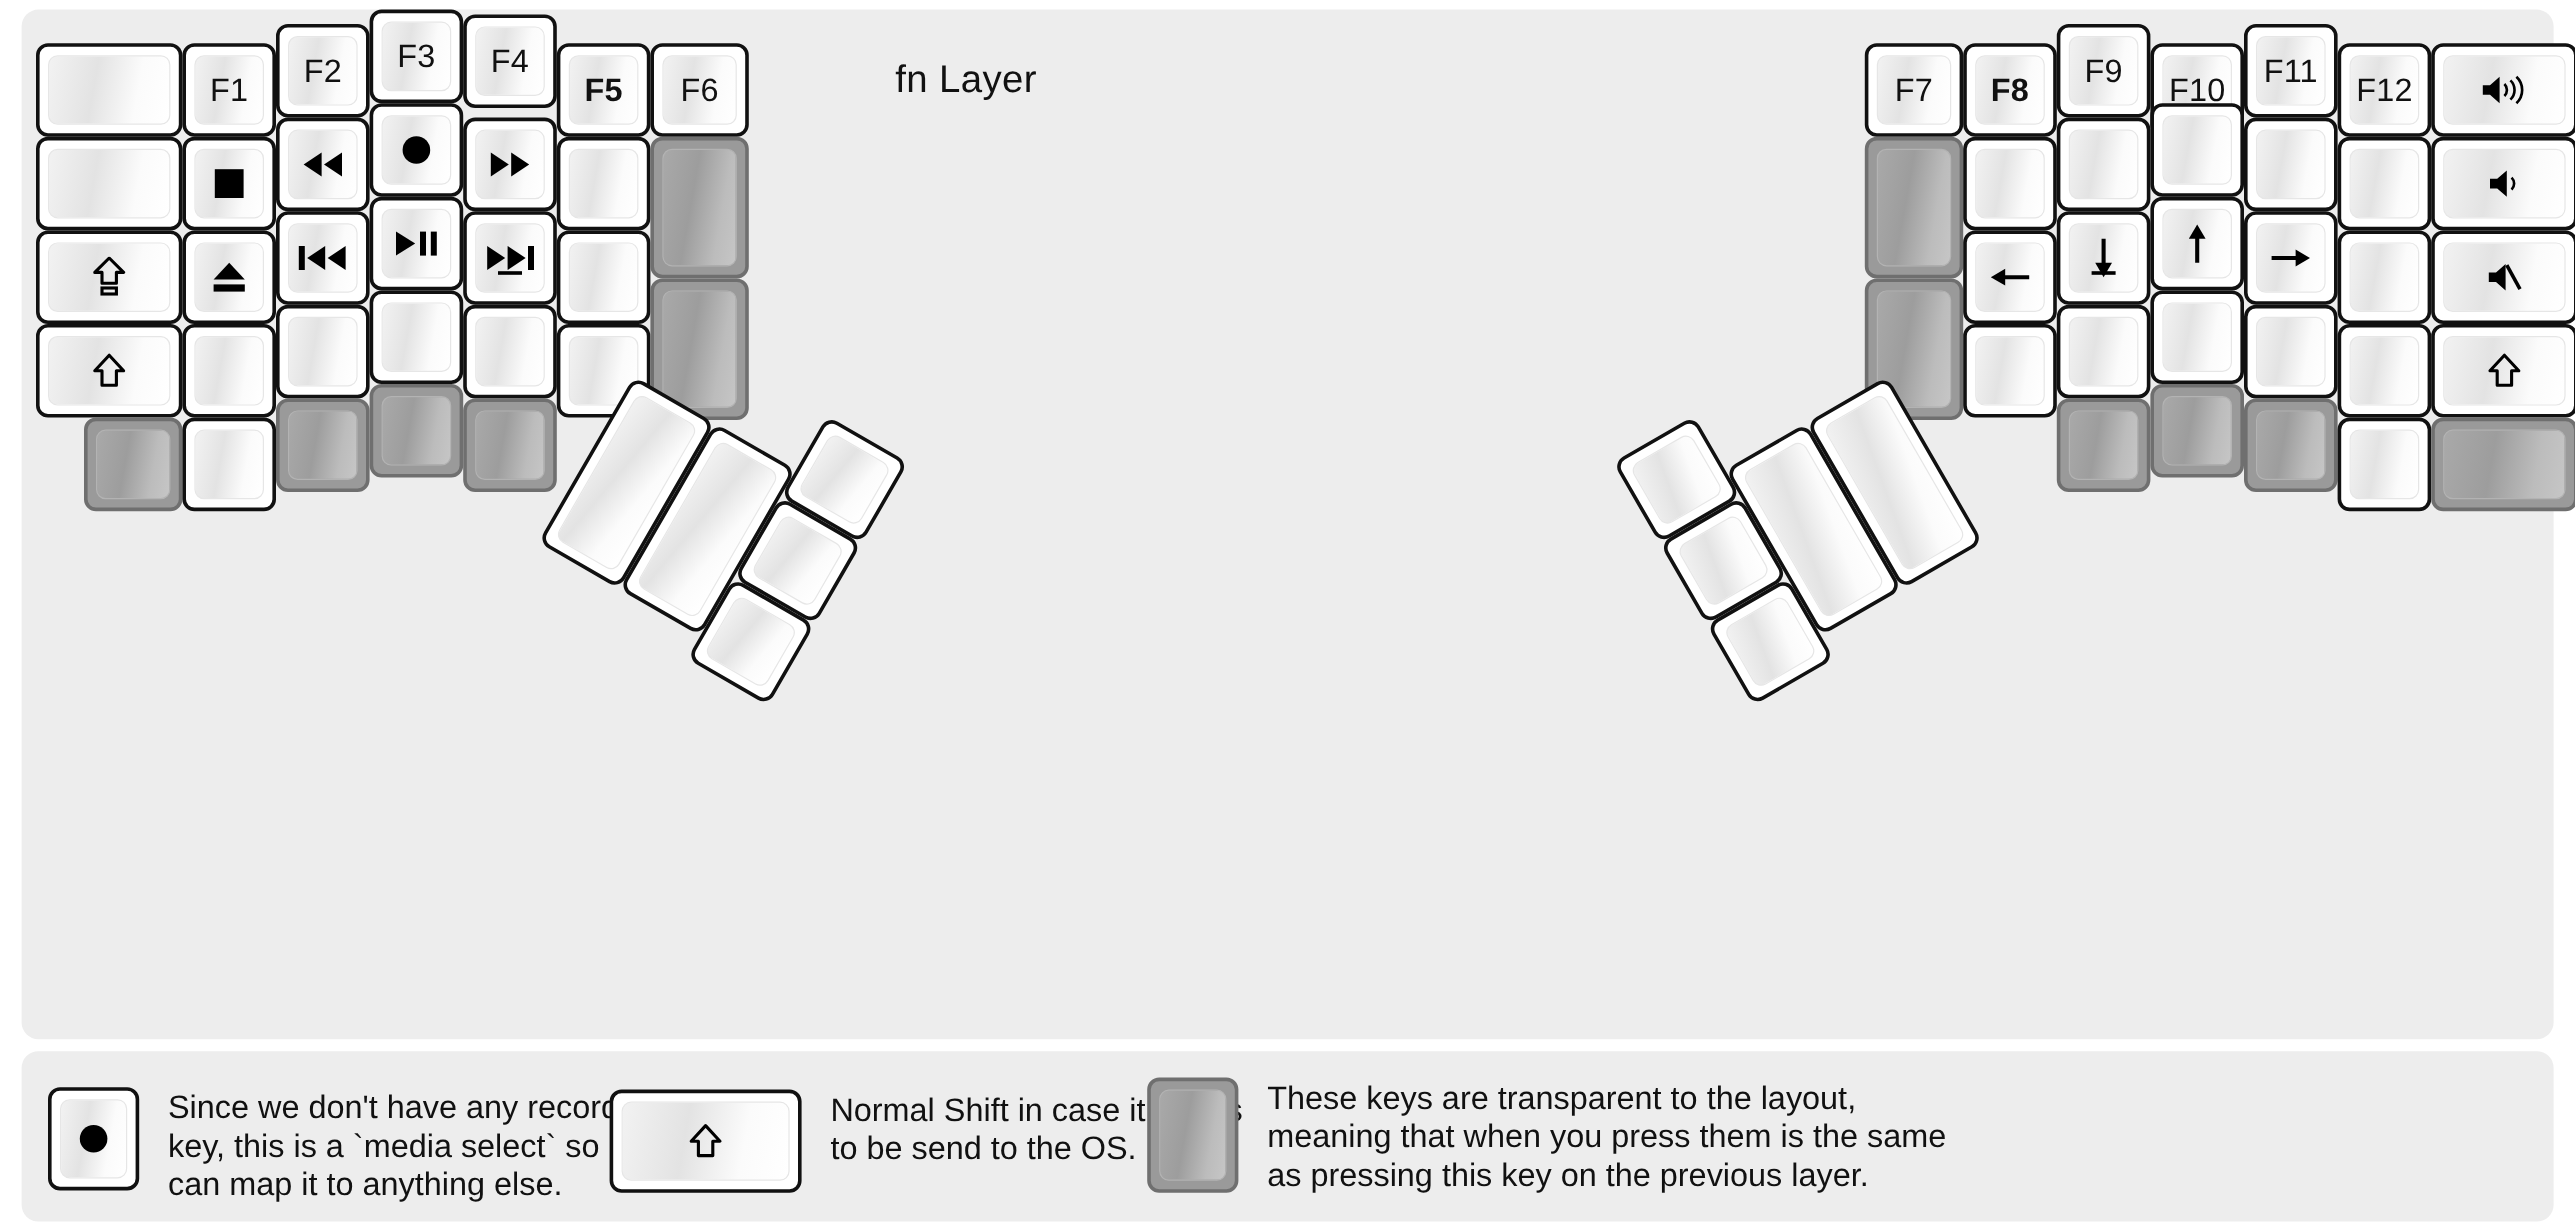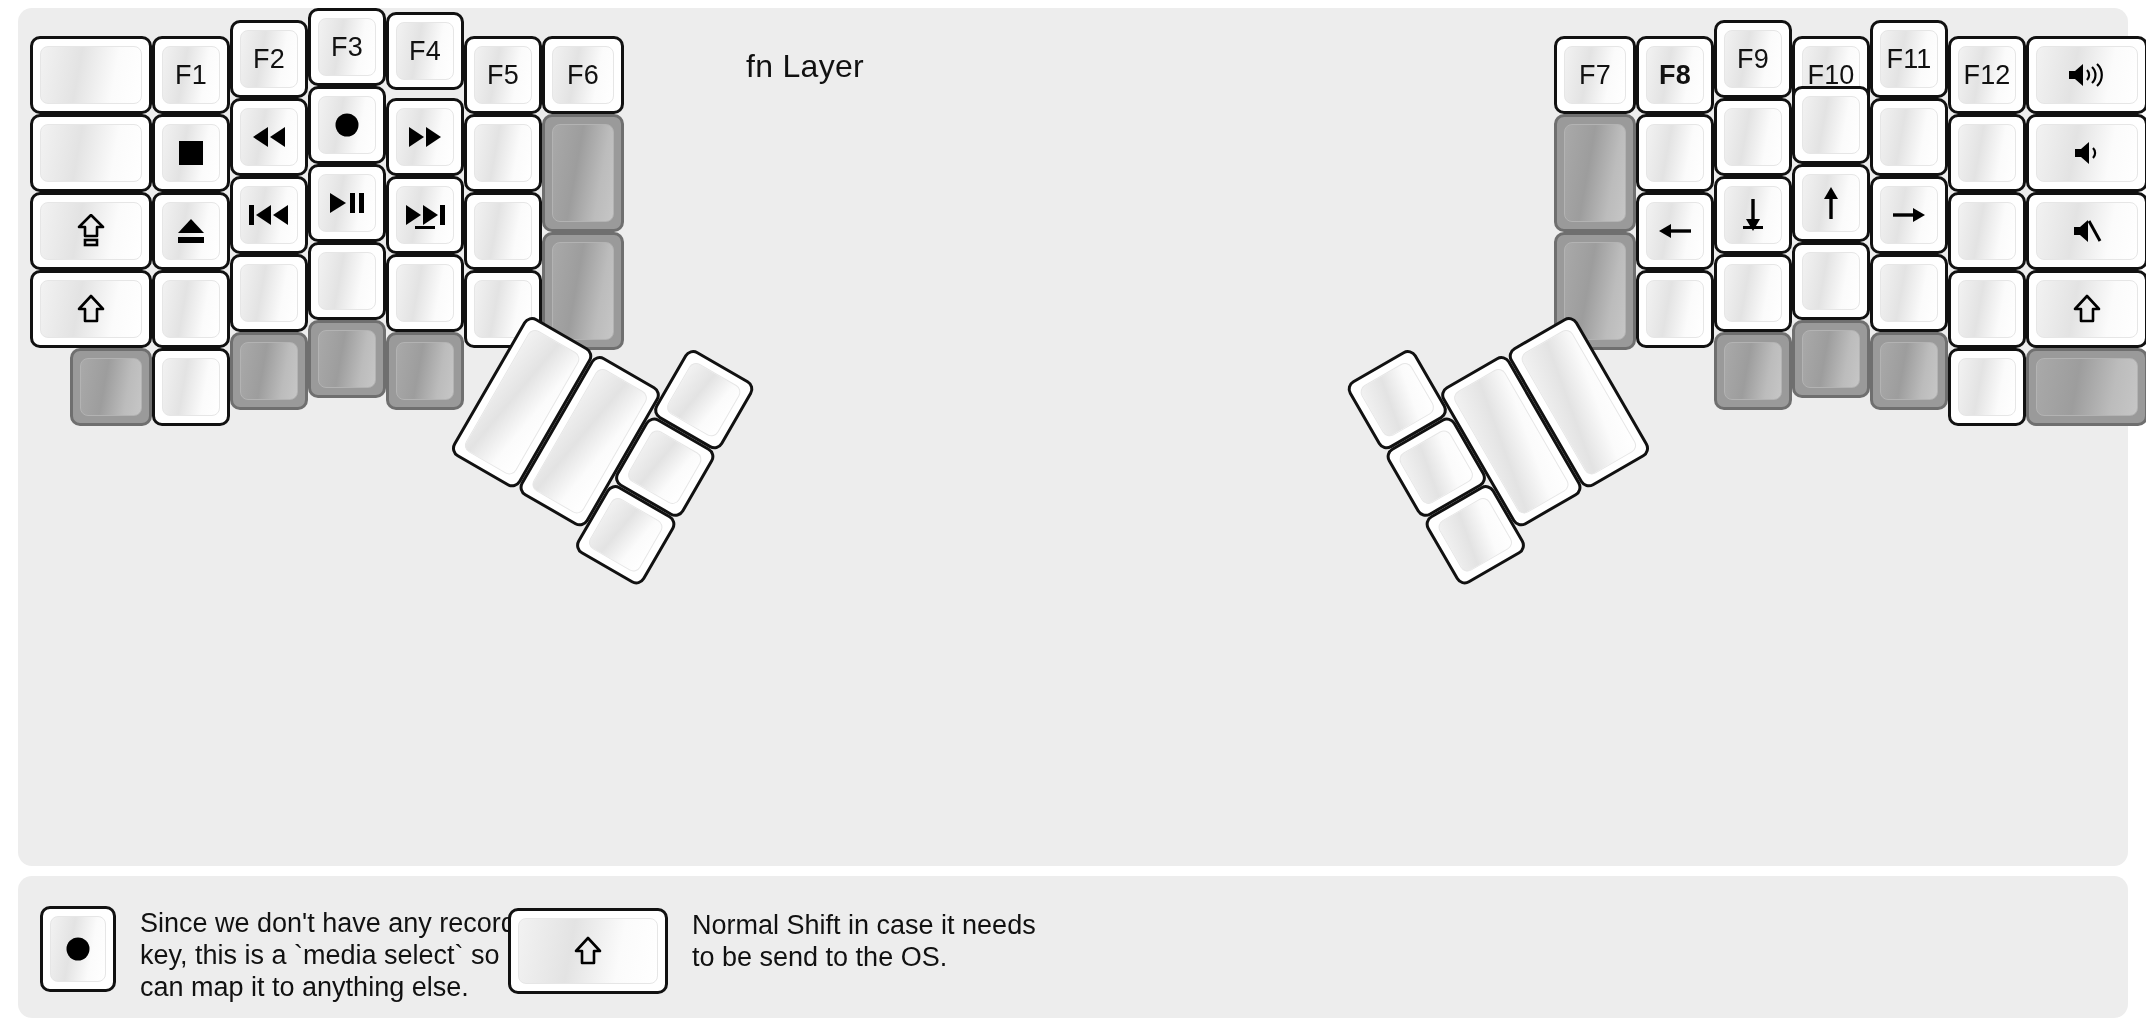--- a/index.html
+++ b/index.html
@@ -189,21 +189,21 @@
             </span>
             <span class="unders"></span>
           </div>
         </div>
         <div class="key" style="left: 368px; top: 246px; width: 78px; height: 78px;">
           <div class="cap"></div>
         </div>
         <div class="key trans" style="left: 368px; top: 324px; width: 78px; height: 78px;">
           <div class="cap"></div>
         </div>
-        <div class="key" style="left: 446px; top: 28px; width: 78px; height: 78px;">
+        <div class="key" style="left: 446px; top: 28px; width: 78px; height: 78px; font-weight: bold;">
           <div class="cap">
             <span class="lbl">F5</span>
           </div>
         </div>
         <div class="key" style="left: 446px; top: 106px; width: 78px; height: 78px;">
           <div class="cap"></div>
         </div>
         <div class="key" style="left: 446px; top: 184px; width: 78px; height: 78px;">
           <div class="cap"></div>
         </div>
@@ -451,15 +451,25 @@
                 <svg width="28" height="30" viewBox="0 0 28 30" xmlns="http://www.w3.org/2000/svg">
                   <path d="M14 2 L26 15 L20 15 L20 27 L8 27 L8 15 L2 15 Z" fill="none" stroke="#000" stroke-width="2.6" stroke-linejoin="round"></path>
                 </svg>
               </span>
             </div>
           </div>
         </div>
         <div class="legtext">Normal Shift in case it needs
 to be send to the OS.</div>
       </div>
+      <div class="leg" style="left: 938px; top: 22px;">
+        <div class="legkey" style="width: 76px; height: 96px;">
+          <div class="key trans" style="left: 0px; top: 0px; width: 76px; height: 96px;">
+            <div class="cap"></div>
+          </div>
+        </div>
+        <div class="legtext">These keys are transparent to the layout,
+meaning that when you press them is the same
+as pressing this key on the previous layer.</div>
+      </div>
     </div>
 
 </div>
 
 </body></html>

